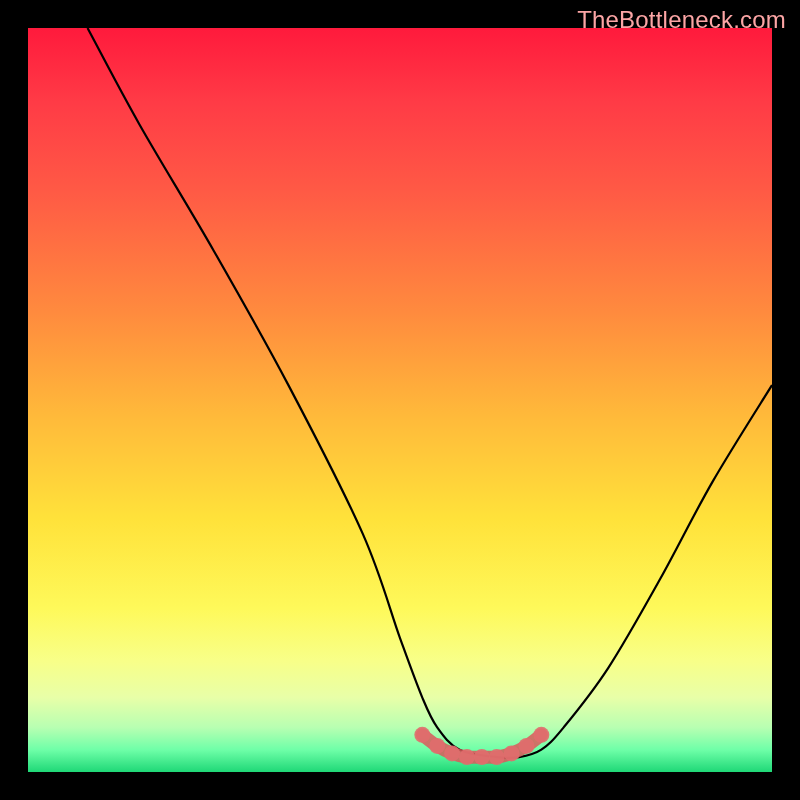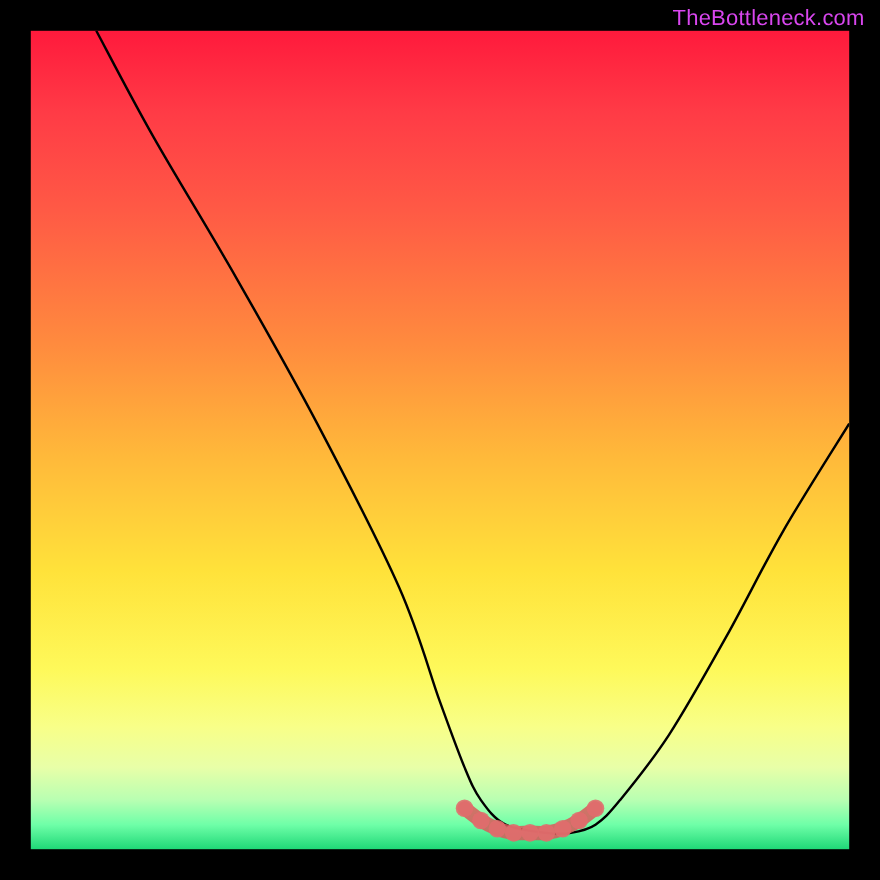--- a/index.html
+++ b/index.html
@@ -42,22 +42,22 @@
   .plot-area svg {
     position: absolute;
     left: 0; top: 0;
     width: 100%;
     height: 100%;
   }
   .watermark {
     position: absolute;
     top: 6px;
     right: 14px;
-    color: #d946ef;
-    font-size: 20px;
+    color: #fca5a5;
+    font-size: 24px;
     font-weight: 500;
     letter-spacing: 0.2px;
     user-select: none;
   }
 </style>
 </head>
 <body>
 
 <div class="frame">
 

